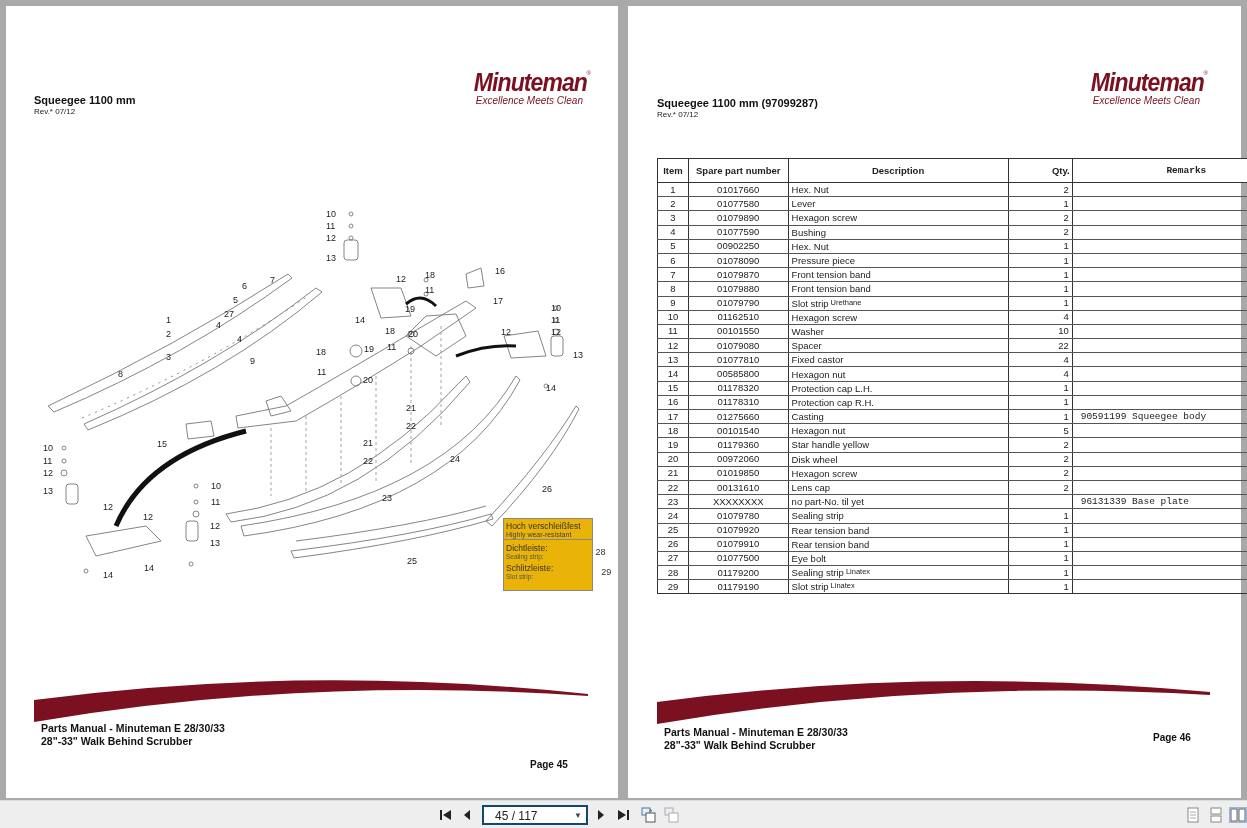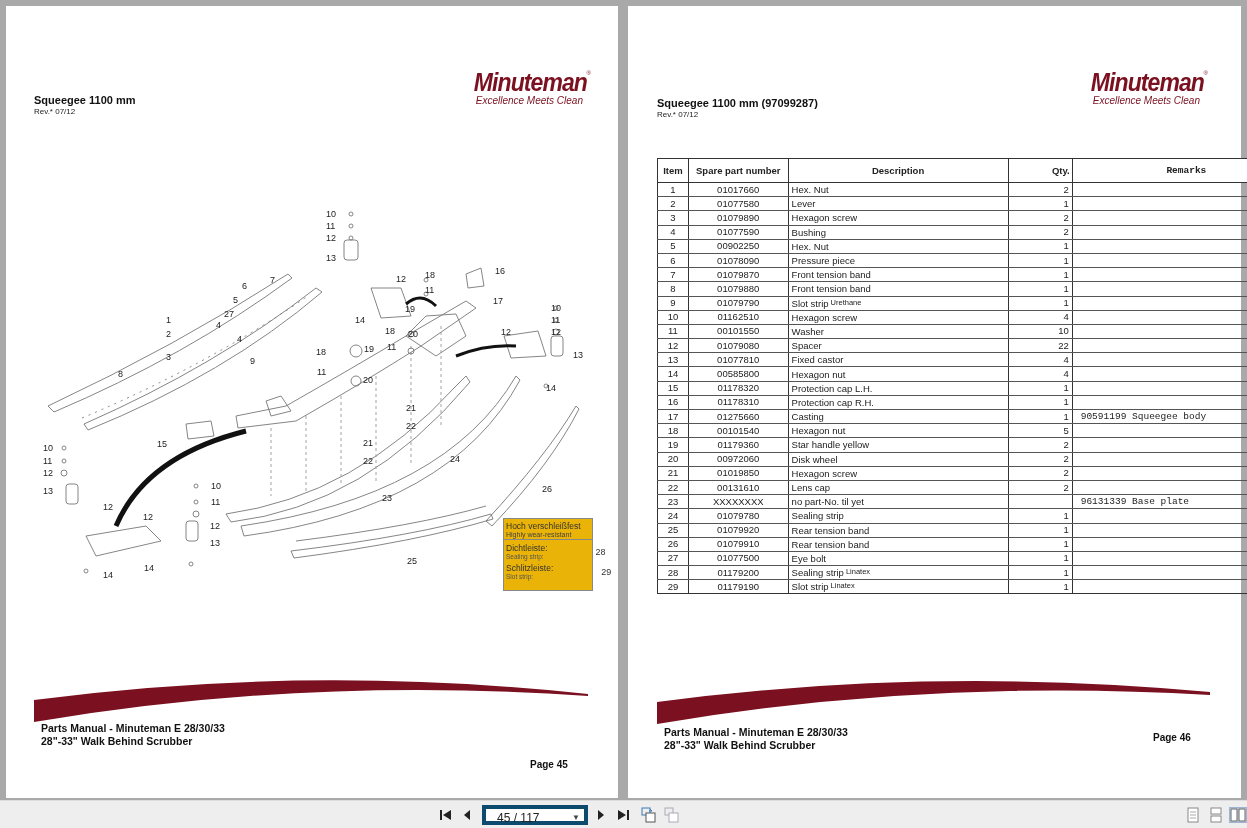--- a/index.html
+++ b/index.html
@@ -53,21 +53,21 @@
   .parts-table tr:last-child td { border-bottom: 1px solid #333; }
   .c-item { width: 27px; text-align: center; }
   .c-part { width: 87px; text-align: center; }
   .c-desc { width: 192px; text-align: left; }
   .c-qty { width: 56px; text-align: right; }
   .c-rem { width: 194px; text-align: left; padding-left: 8px !important; font-family: Liberation Mono, monospace; }
   .note { font-size: 7.5px; margin-left: 2px; vertical-align: 2px; }
 
   .toolbar { position: absolute; left: 0; top: 800px; width: 1247px; height: 28px; background: #eeeeee; border-top: 1px solid #dcdcdc; }
   .tb-btn { position: absolute; top: 6px; height: 16px; display: flex; align-items: center; justify-content: center; cursor: pointer; }
-  .page-select { position: absolute; left: 482px; top: 4px; width: 106px; height: 20px; background: #fff; border: 4px solid #0c4a6e; font-size: 12px; color: #222; padding-left: 11px; line-height: 18px; }
+  .page-select { position: absolute; left: 482px; top: 4px; width: 106px; height: 20px; background: #fff; border: 2px solid #0c4a6e; font-size: 12px; color: #222; padding-left: 11px; line-height: 18px; }
   .page-select .caret { position: absolute; right: 4px; top: 0; font-size: 8px; color: #444; }
 </style>
 </head>
 <body>
 
 <div class="viewport">
 
   <div class="page page-left">
     <div class="logo">
       <div><span class="logo-main">Minuteman</span><span class="logo-reg">®</span></div>

